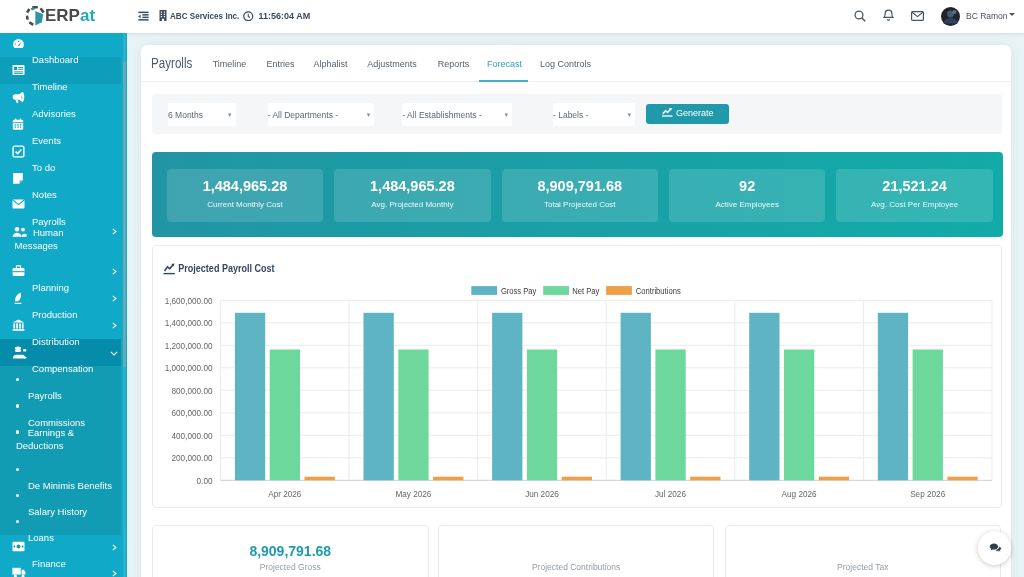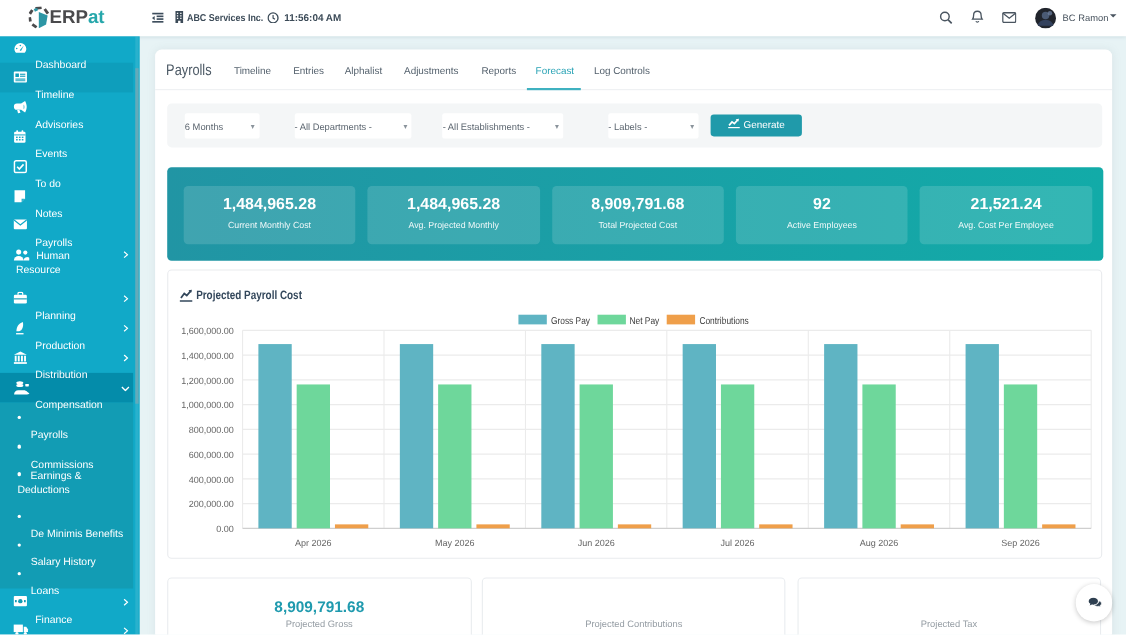--- a/index.html
+++ b/index.html
@@ -185,21 +185,21 @@
         </svg>
       <div class="lbl">Payrolls</div>
     </div>
     <div class="mi" style="top:192.6px;">
       <svg width="15" height="12" viewBox="0 0 15 12">
           <circle cx="5" cy="3.2" r="2.3" fill="#fff"></circle>
           <path d="M0.6,10.8 a4.4,4 0 0 1 8.8,0 Z" fill="#fff"></path>
           <circle cx="11" cy="3.6" r="1.9" fill="#fff"></circle>
           <path d="M9.3,10.8 a3.4,3.2 0 0 1 5.2,-2.6 a4,4 0 0 1 0.1,2.6 Z" fill="#fff"></path>
         </svg>
-      <div class="abs" style="left:14.5px;top:0.5px;width:72px;line-height:13.1px;text-indent:18.4px;">Human Resource</div>
+      <div class="abs" style="left:14.5px;top:0.5px;width:72px;line-height:13.1px;text-indent:18.4px;">Human Messages</div>
     </div>
     <svg class="abs" style="left:111.5px;top:195px;" width="5" height="7" viewBox="0 0 5 7">
         <path d="M0.8,0.8 L3.9,3.5 L0.8,6.2" stroke="#fff" stroke-width="1.1" fill="none"></path>
       </svg>
     <div class="mi" style="top:231.5px;">
       <svg width="13" height="12" viewBox="0 0 13 12">
           <rect x="0.6" y="3" width="11.8" height="8" rx="1.2" fill="#fff"></rect>
           <path d="M4.4,3 V1.6 a0.8,0.8 0 0 1 0.8,-0.8 h2.6 a0.8,0.8 0 0 1 0.8,0.8 V3" fill="none" stroke="#fff" stroke-width="1.2"></path>
           <rect x="0.6" y="6.2" width="11.8" height="1" fill="#129cb4"></rect>
         </svg>

